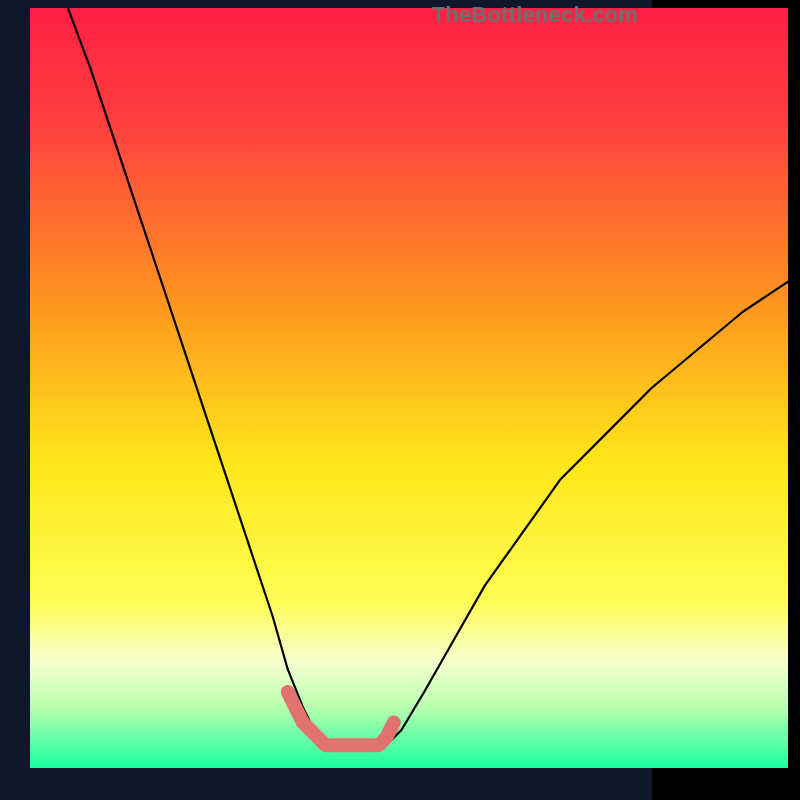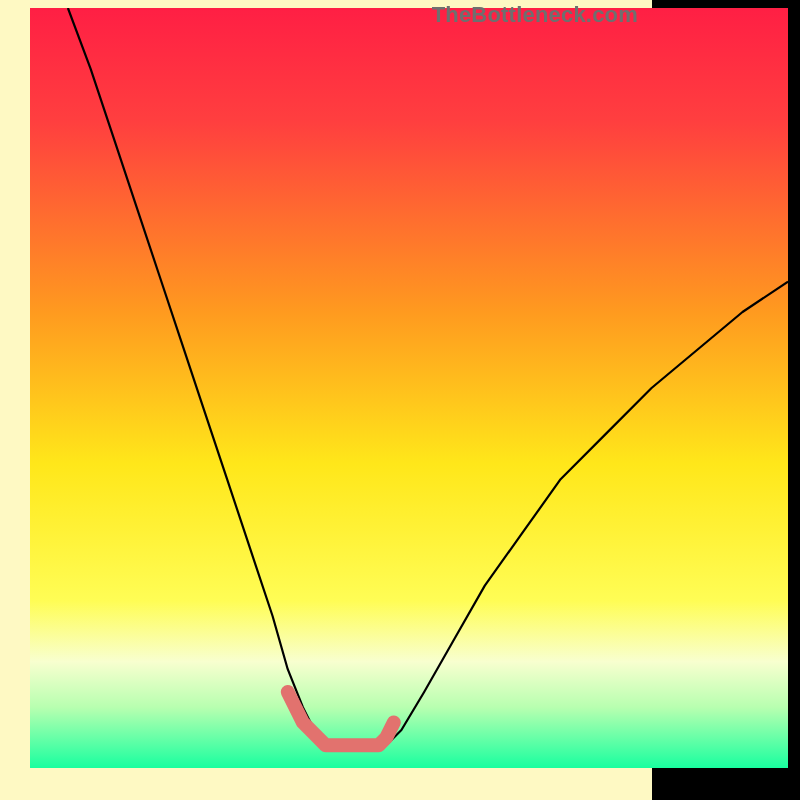--- a/index.html
+++ b/index.html
@@ -8,21 +8,21 @@
     width: 800px;
     height: 800px;
     overflow: hidden;
     background: #000;
     font-family: Arial, Helvetica, sans-serif;
   }
   .frame {
     position: relative;
     width: 652px;
     height: 800px;
-    background: #fef9c3;
+    background: #0f172a;
   }
   .plot {
     position: absolute;
     left: 30px;
     top: 8px;
     width: 758px;
     height: 760px;
   }
   .watermark {
     position: absolute;

